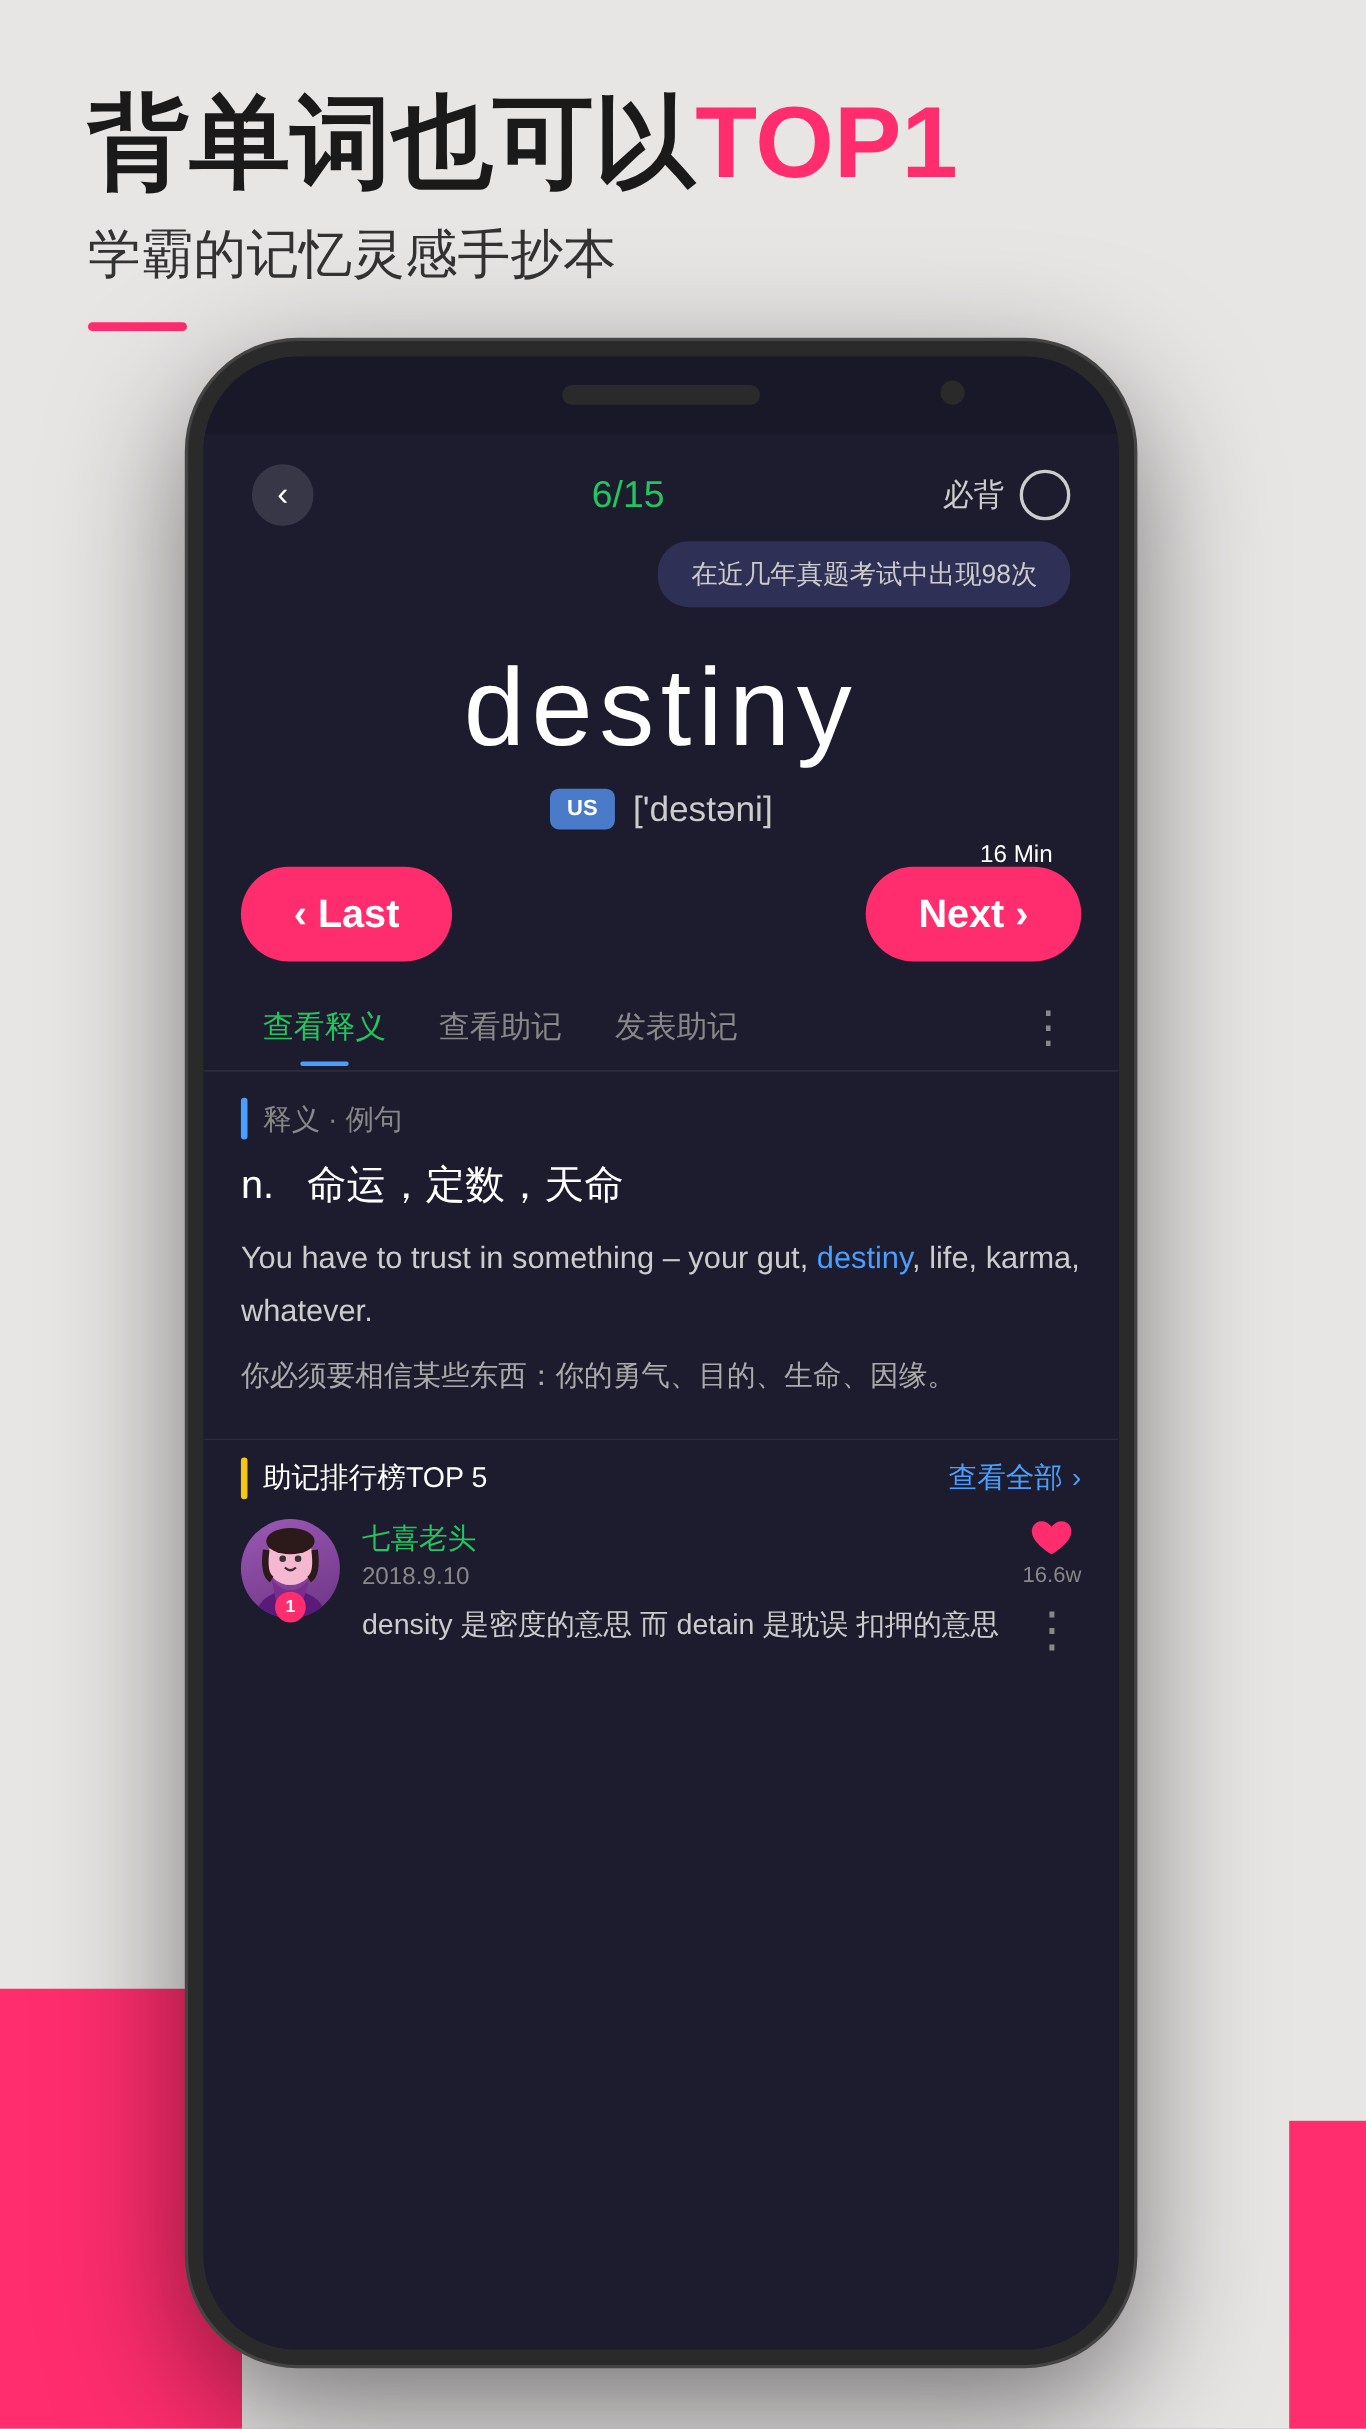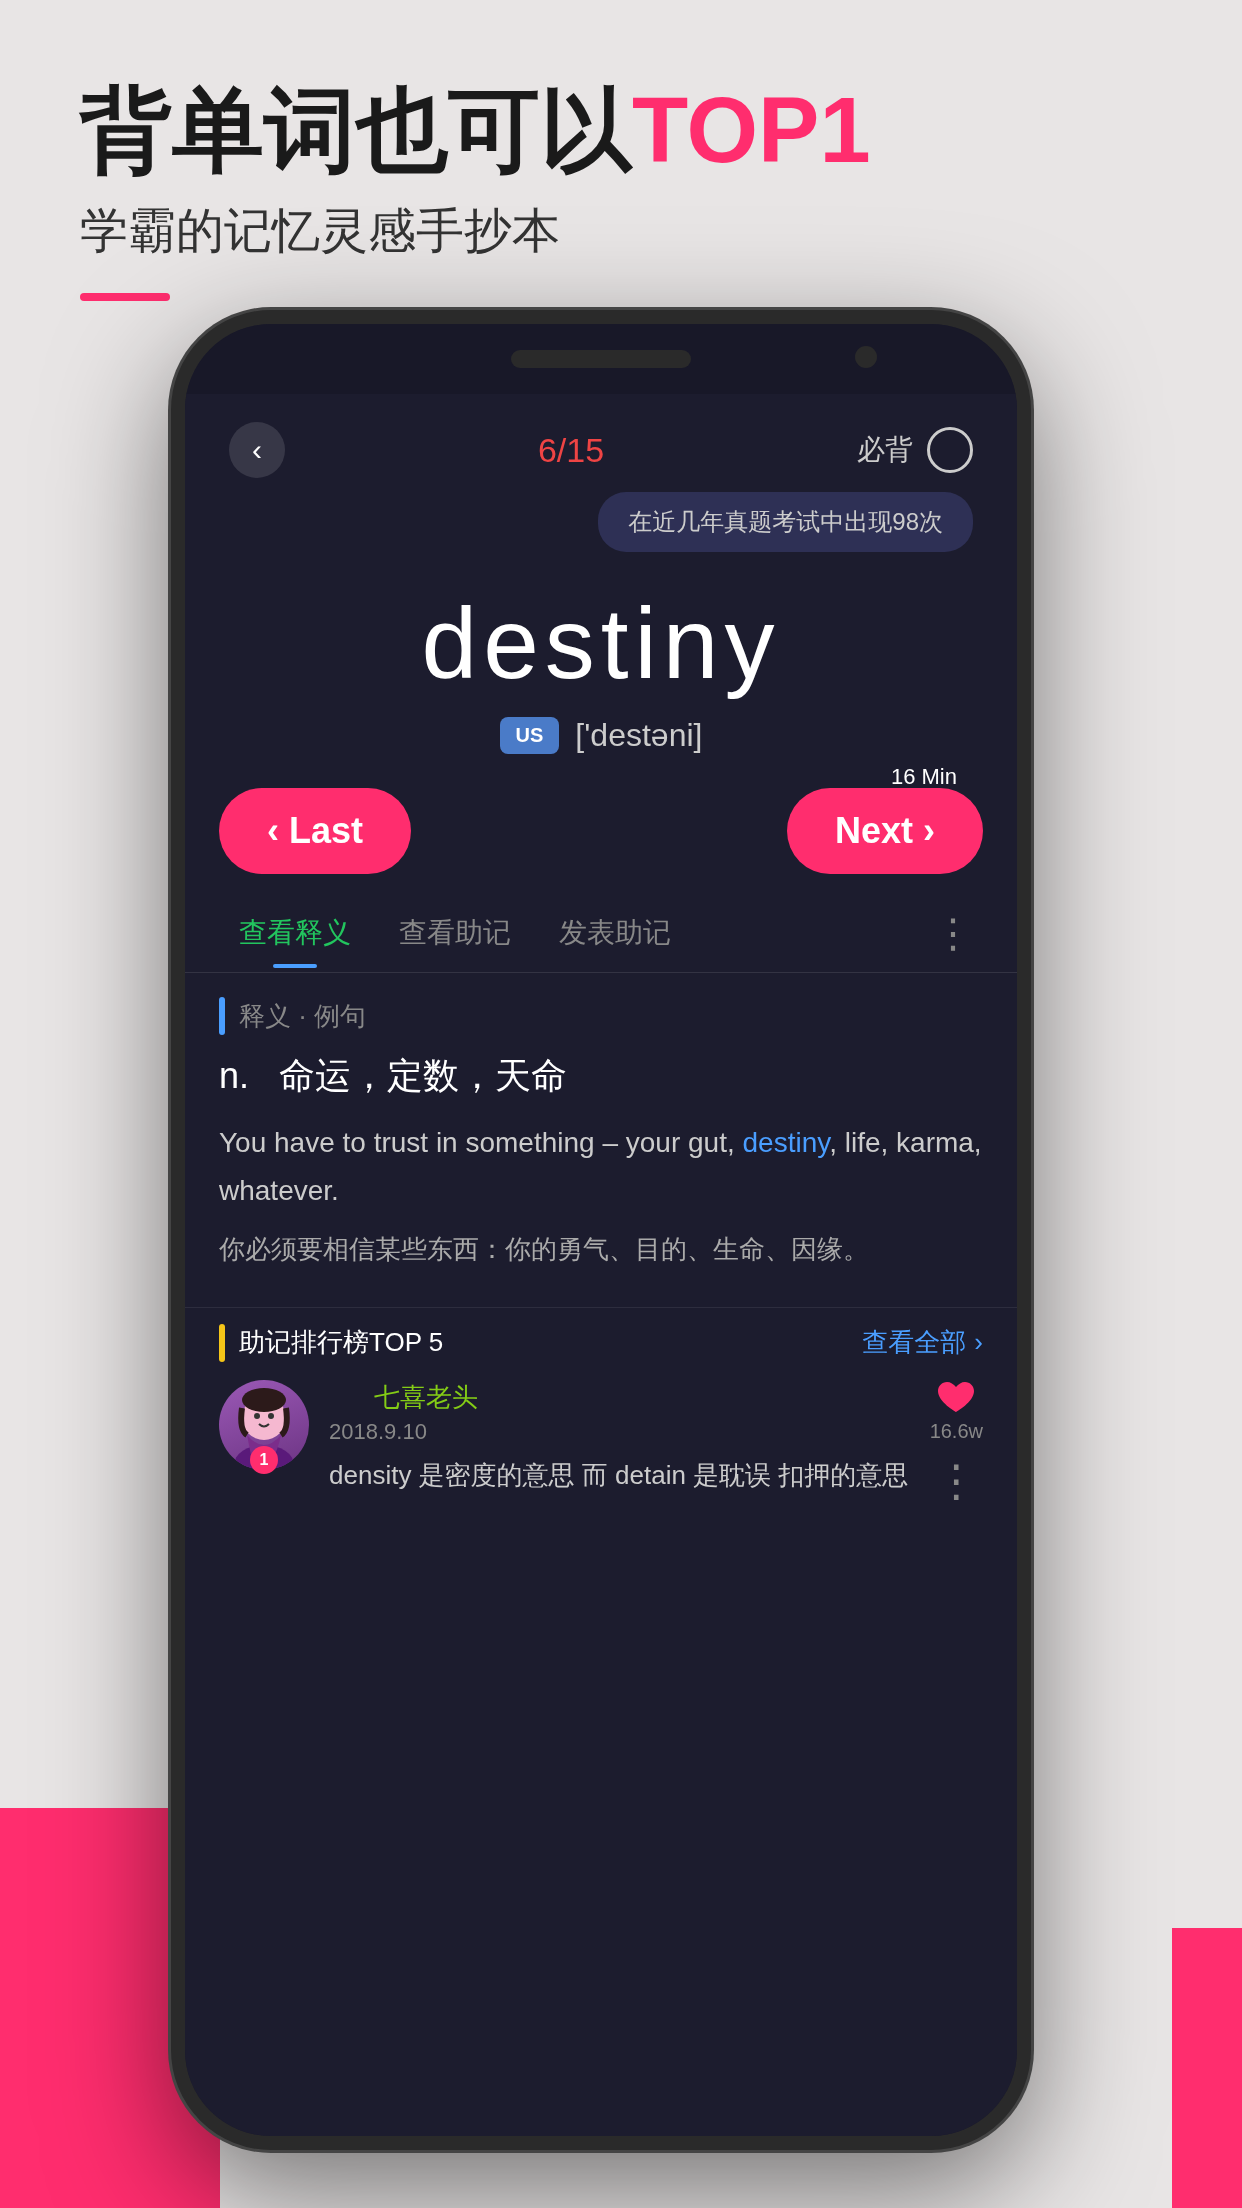--- a/index.html
+++ b/index.html
@@ -70,21 +70,21 @@
 
     <div style="width:100%;height:70px;background:#181828;display:flex;align-items:center;justify-content:center;position:relative;">
       <div style="width:180px;height:18px;background:#2a2a2a;border-radius:9px;"></div>
       <div style="position:absolute;top:22px;right:140px;width:22px;height:22px;background:#2a2a2a;border-radius:50%;"></div>
     </div>
 
     <div style="background:#1c1c2e;height:calc(100% - 70px);overflow:hidden;">
 
       <div style="display:flex;align-items:center;justify-content:space-between;padding:28px 44px 10px;">
         <div style="width:56px;height:56px;border-radius:50%;background:rgba(255,255,255,0.12);display:flex;align-items:center;justify-content:center;color:#fff;font-size:30px;">‹</div>
-        <div style="color:#ef4444;font-size:34px;font-weight:500;">6/15</div>
+        <div style="color:#22c55e;font-size:34px;font-weight:500;">6/15</div>
         <div style="display:flex;align-items:center;gap:14px;">
           <span style="color:#ccc;font-size:28px;">必背</span>
           <div style="width:46px;height:46px;border-radius:50%;border:3px solid #ccc;background:transparent;"></div>
         </div>
       </div>
 
       <div style="display:flex;justify-content:flex-end;padding:4px 44px 14px;">
         <div style="background:#2e3055;border-radius:28px;padding:14px 30px;">
           <span style="color:#ccc;font-size:24px;">在近几年真题考试中出现98次</span>
         </div>
@@ -157,21 +157,21 @@
 
                 <ellipse cx="45" cy="20" rx="22" ry="12" fill="#2c1a1a"></ellipse>
                 <path d="M23 28 Q20 50 28 55" stroke="#2c1a1a" stroke-width="6" fill="none"></path>
                 <path d="M67 28 Q70 50 62 55" stroke="#2c1a1a" stroke-width="6" fill="none"></path>
               </svg>
             </div>
             <div style="position:absolute;bottom:-4px;left:50%;transform:translateX(-50%);width:28px;height:28px;background:#ff2d6e;border-radius:50%;display:flex;align-items:center;justify-content:center;color:#fff;font-size:16px;font-weight:700;">1</div>
           </div>
 
           <div style="flex:1;min-width:0;">
-            <div style="color:#84cc16;font-size:26px;font-weight:500;margin-bottom:4px;margin-left:45px;">七喜老头</div>
+            <div style="color:#22c55e;font-size:26px;font-weight:500;margin-bottom:4px;">七喜老头</div>
             <div style="color:#888;font-size:22px;margin-bottom:10px;">2018.9.10</div>
             <div style="color:#ccc;font-size:26px;line-height:1.6;">density 是密度的意思 而 detain 是耽误 扣押的意思</div>
           </div>
 
           <div style="display:flex;flex-direction:column;align-items:center;gap:8px;flex-shrink:0;">
             <div style="display:flex;flex-direction:column;align-items:center;gap:4px;cursor:pointer;">
 
               <svg width="40" height="36" viewBox="0 0 40 36">
                 <path d="M20 32 C20 32 2 22 2 11 C2 6 6 2 11 2 C14.5 2 17.5 4 20 7 C22.5 4 25.5 2 29 2 C34 2 38 6 38 11 C38 22 20 32 20 32Z" fill="#ff2d6e"></path>
               </svg>

